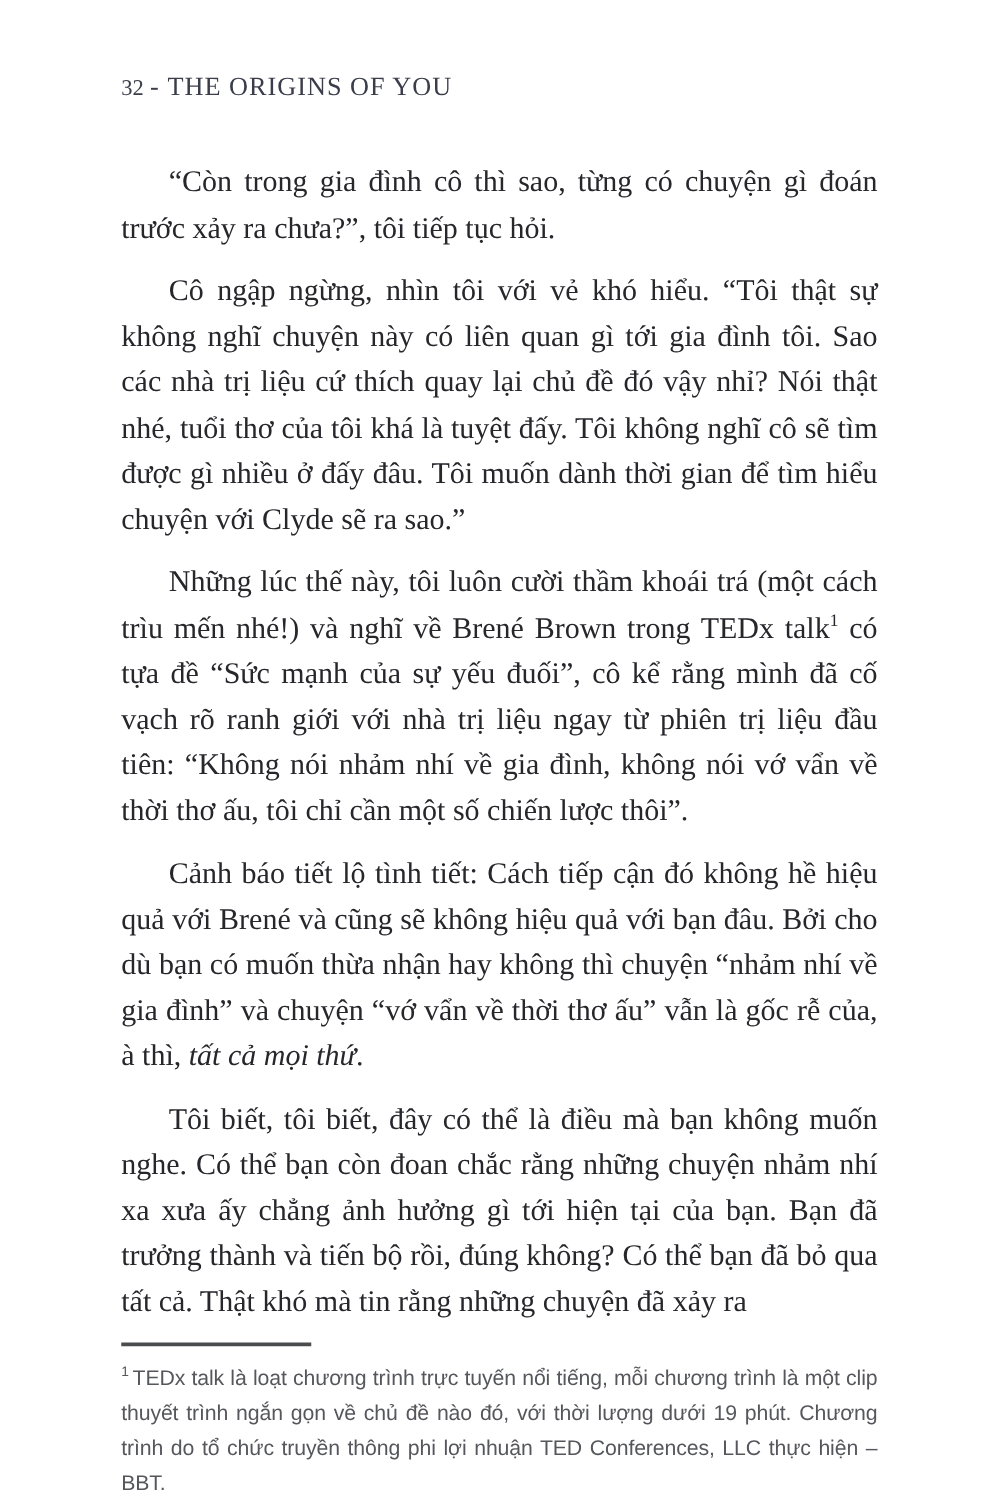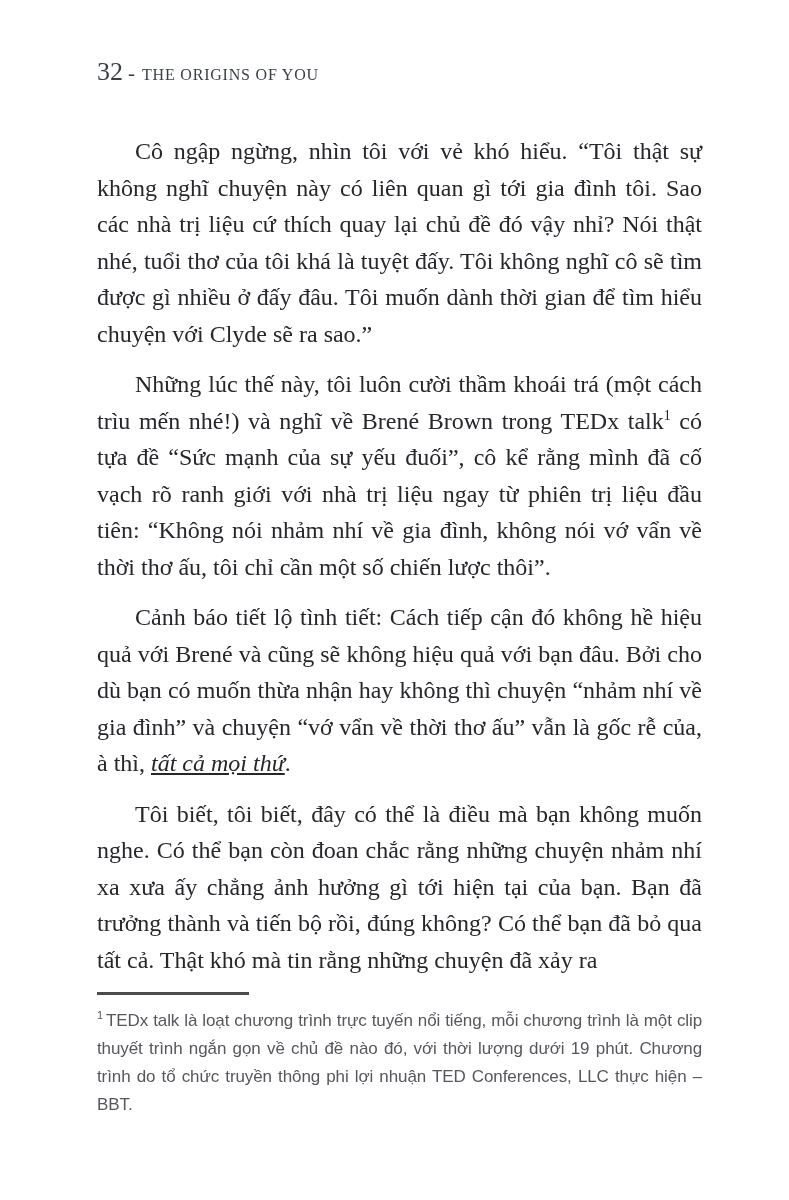--- a/index.html
+++ b/index.html
@@ -18,49 +18,48 @@
     font-family: "Liberation Serif", serif;
     color: #26262b;
   }
   
   .running-head {
     color: #3b3e4a;
     margin: 0 0 46px 0;
     white-space: nowrap;
   }
   .page-num {
-    font-size: 26px;
+    font-size: 18px;
     letter-spacing: 0;
   }
   .head-sep {
     font-size: 21px;
     margin: 0 7px 0 5px;
   }
   .book-title {
-    font-size: 16px;
+    font-size: 21px;
     letter-spacing: 0.8px;
   }
   
   .body-text {
     font-size: 24px;
     line-height: 36.5px;
     text-align: justify;
   }
   .para {
     margin: 0 0 14px 0;
     text-indent: 38px;
   }
   .fn-ref {
     font-size: 14px;
     line-height: 0;
     vertical-align: super;
   }
   .em {
     font-style: italic;
-    text-decoration: underline;
   }
   
   .footnote-area {
     margin-top: 8px;
   }
   .fn-rule {
     width: 152px;
     height: 3px;
     background: #4b4c4e;
     margin: 0 0 12px 0;
@@ -85,20 +84,21 @@
 <body>
 
 <div class="page">
 
   <header class="running-head">
     <span class="page-num">32</span><span class="head-sep">-</span><span class="book-title">THE ORIGINS OF YOU</span>
   </header>
 
   <main class="body-text">
 
+    <p class="para"><span>“Còn trong gia đình cô thì sao, từng có chuyện gì đoán trước xảy ra chưa?”, tôi tiếp tục hỏi.</span></p>
 
     <p class="para"><span>Cô ngập ngừng, nhìn tôi với vẻ khó hiểu. “Tôi thật sự không nghĩ chuyện này có liên quan gì tới gia đình tôi. Sao các nhà trị liệu cứ thích quay lại chủ đề đó vậy nhỉ? Nói thật nhé, tuổi thơ của tôi khá là tuyệt đấy. Tôi không nghĩ cô sẽ tìm được gì nhiều ở đấy đâu. Tôi muốn dành thời gian để tìm hiểu chuyện với Clyde sẽ ra sao.”</span></p>
 
     <p class="para"><span>Những lúc thế này, tôi luôn cười thầm khoái trá (một cách trìu mến nhé!) và nghĩ về Brené Brown trong TEDx talk</span><sup class="fn-ref">1</sup><span> có tựa đề “Sức mạnh của sự yếu đuối”, cô kể rằng mình đã cố vạch rõ ranh giới với nhà trị liệu ngay từ phiên trị liệu đầu tiên: “Không nói nhảm nhí về gia đình, không nói vớ vẩn về thời thơ ấu, tôi chỉ cần một số chiến lược thôi”.</span></p>
 
     <p class="para"><span>Cảnh báo tiết lộ tình tiết: Cách tiếp cận đó không hề hiệu quả với Brené và cũng sẽ không hiệu quả với bạn đâu. Bởi cho dù bạn có muốn thừa nhận hay không thì chuyện “nhảm nhí về gia đình” và chuyện “vớ vẩn về thời thơ ấu” vẫn là gốc rễ của, à thì, </span><em class="em">tất cả mọi thứ</em><span>.</span></p>
 
     <p class="para"><span>Tôi biết, tôi biết, đây có thể là điều mà bạn không muốn nghe. Có thể bạn còn đoan chắc rằng những chuyện nhảm nhí xa xưa ấy chẳng ảnh hưởng gì tới hiện tại của bạn. Bạn đã trưởng thành và tiến bộ rồi, đúng không? Có thể bạn đã bỏ qua tất cả. Thật khó mà tin rằng những chuyện đã xảy ra</span></p>
 
   </main>

